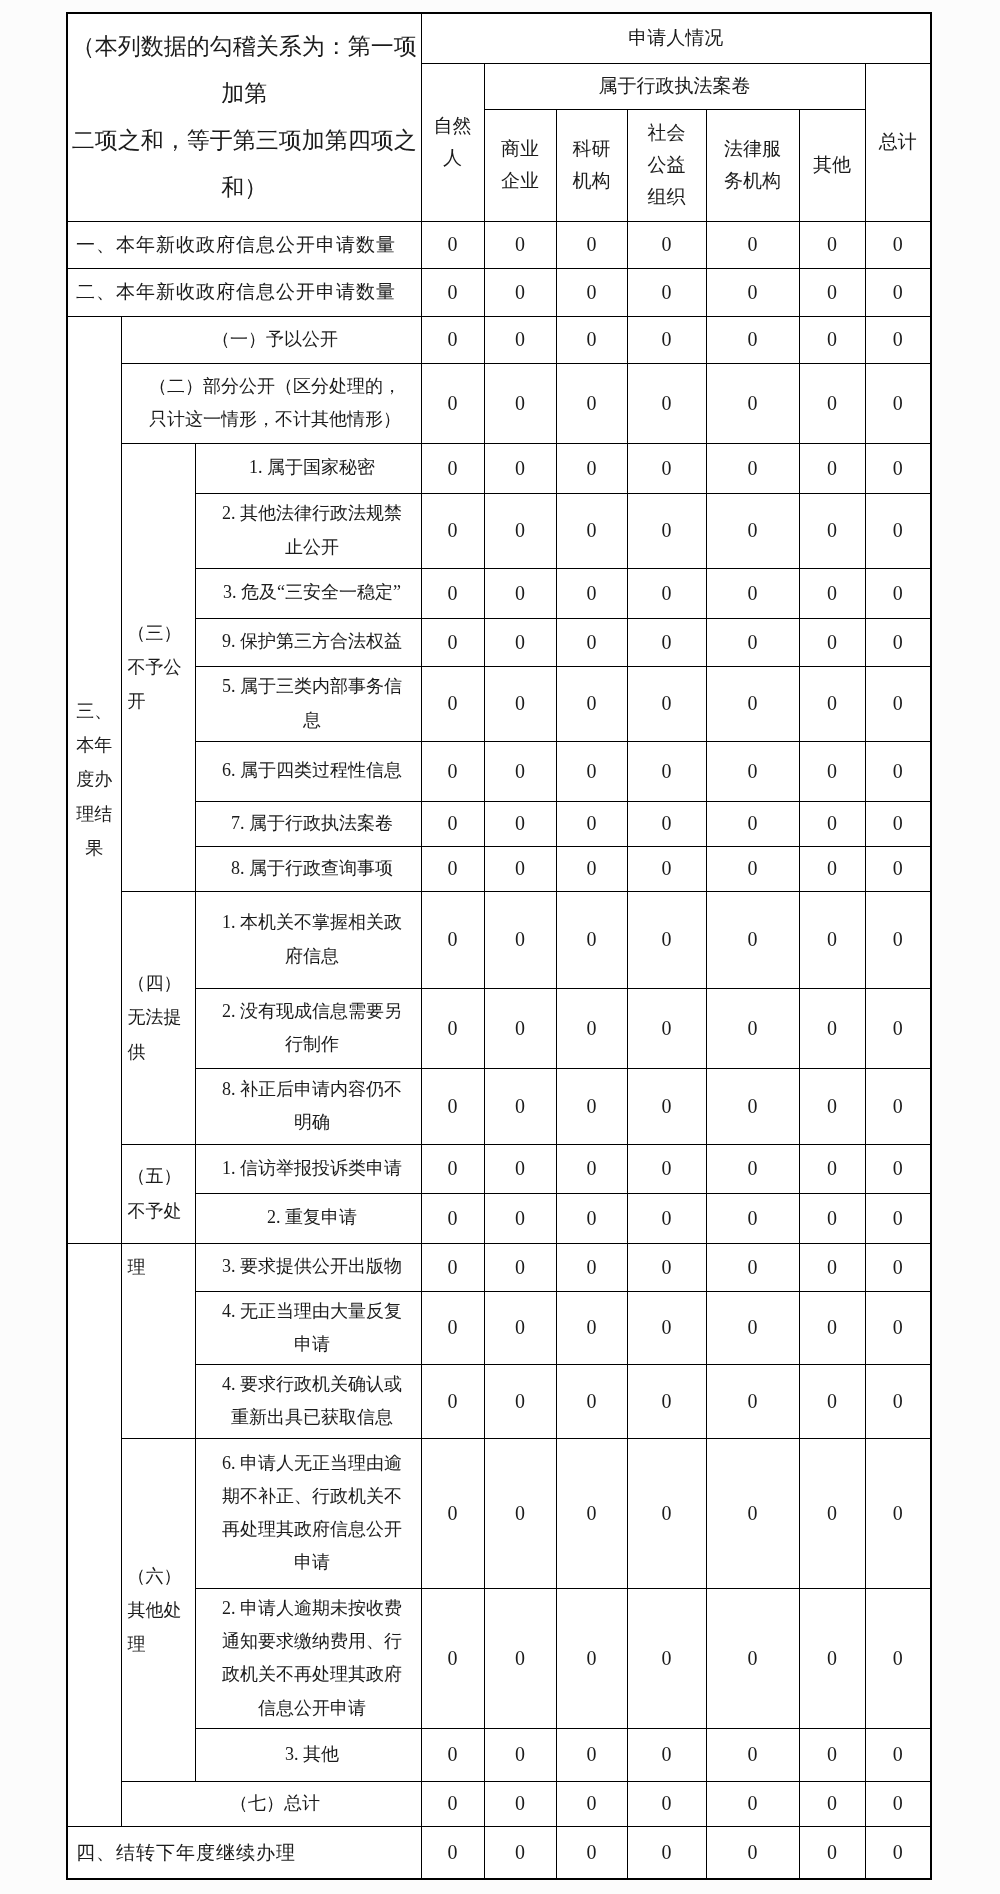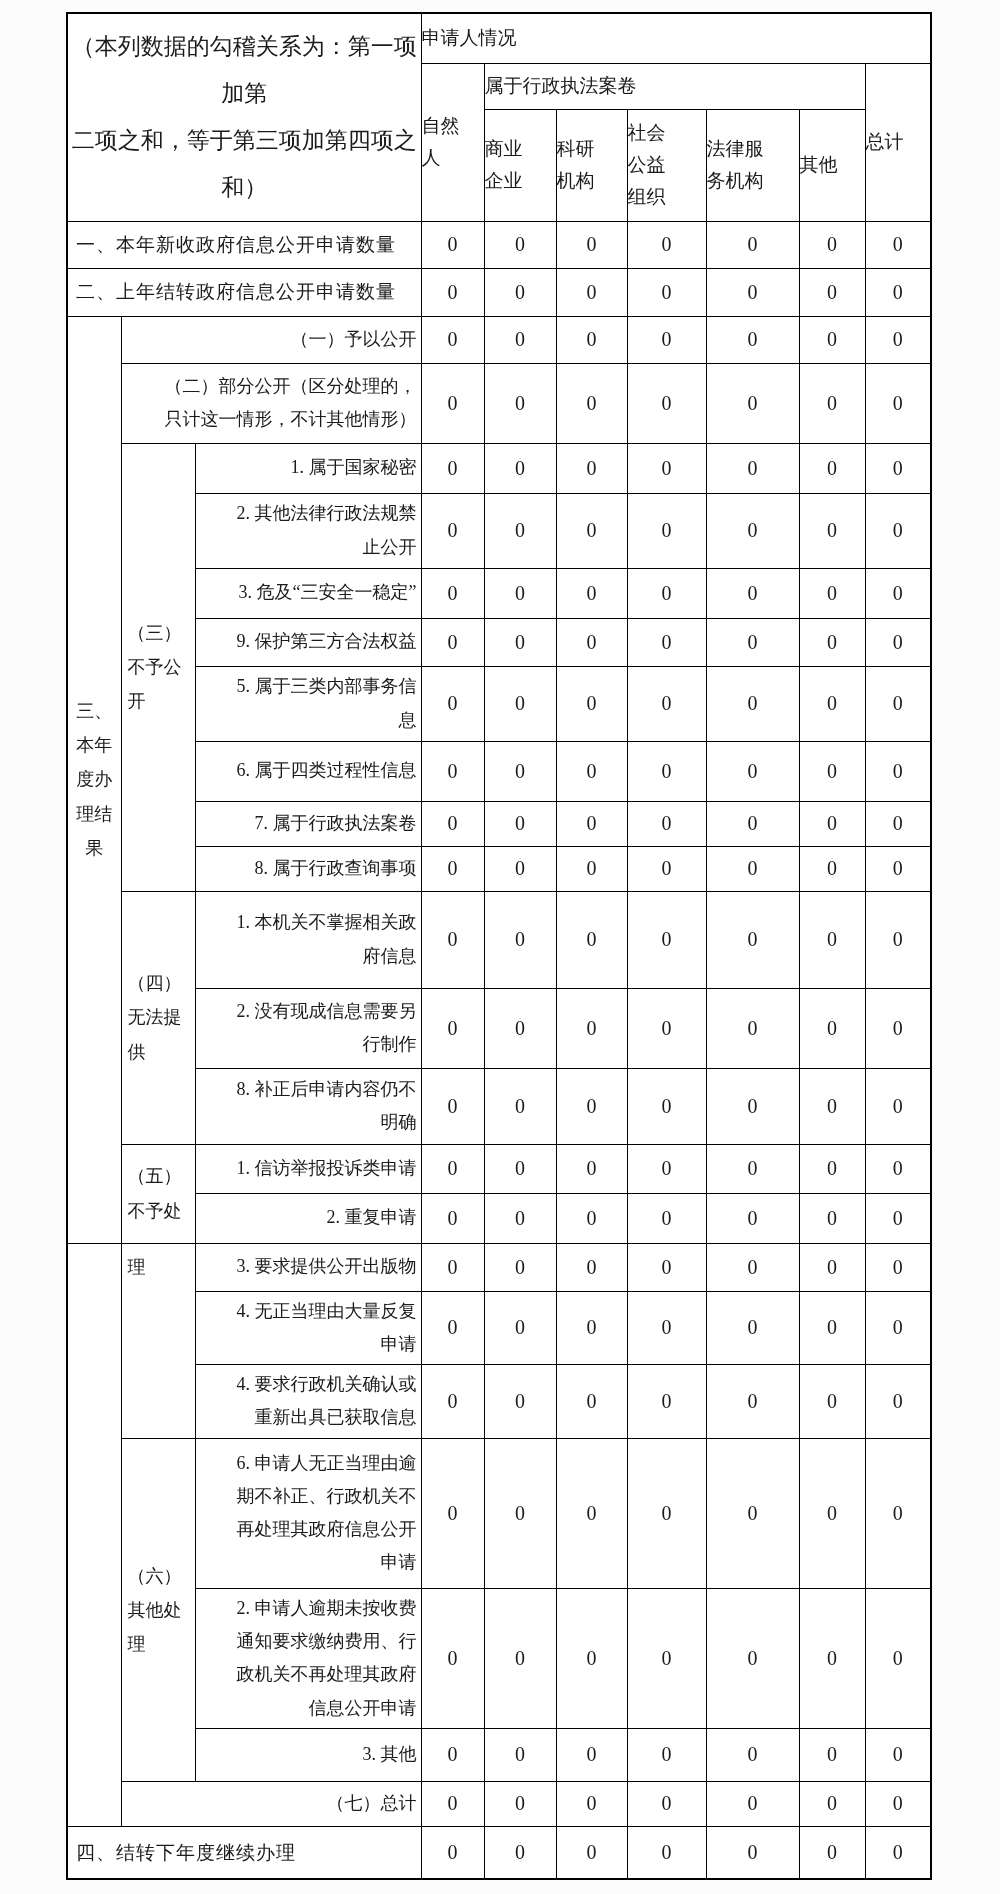--- a/index.html
+++ b/index.html
@@ -20,40 +20,41 @@
   }
   td{
     border:1.5px solid #000;
     padding:0;
     vertical-align:middle;
     overflow:hidden;
     white-space:pre-line;
   }
   
   td.hdr{
+    text-align:center;
     font-size:19px;
     line-height:1.7;
   }
   td.corner{
     text-align:center;
     font-size:23px;
     line-height:2.05;
     margin-left:12px;
   }
   
   td.rowlbl{
     text-align:left;
     font-size:19px;
     letter-spacing:1px;
     padding:2px 4px 2px 8px;
     font-family:Liberation Mono, monospace;
   }
   
   td.item{
-    text-align:right;
+    text-align:center;
     font-size:18px;
     line-height:1.85;
     padding:3px 4px 3px 12px;
   }
   
   td.sec{
     text-align:left;
     font-size:18px;
     line-height:1.9;
     padding:2px 2px 2px 6px;
@@ -122,21 +123,21 @@
     <td class="rowlbl" colspan="3">一、本年新收政府信息公开申请数量</td>
   <td class="num">0</td>
         <td class="num">0</td>
         <td class="num">0</td>
         <td class="num">0</td>
         <td class="num">0</td>
         <td class="num">0</td>
         <td class="num">0</td>
       </tr>
   <tr style="height:48px">
-    <td class="rowlbl" colspan="3">二、上年结转政府信息公开申请数量</td>
+    <td class="rowlbl" colspan="3">二、本年新收政府信息公开申请数量</td>
   <td class="num">0</td>
         <td class="num">0</td>
         <td class="num">0</td>
         <td class="num">0</td>
         <td class="num">0</td>
         <td class="num">0</td>
         <td class="num">0</td>
       </tr>
 
   <tr style="height:47px">

